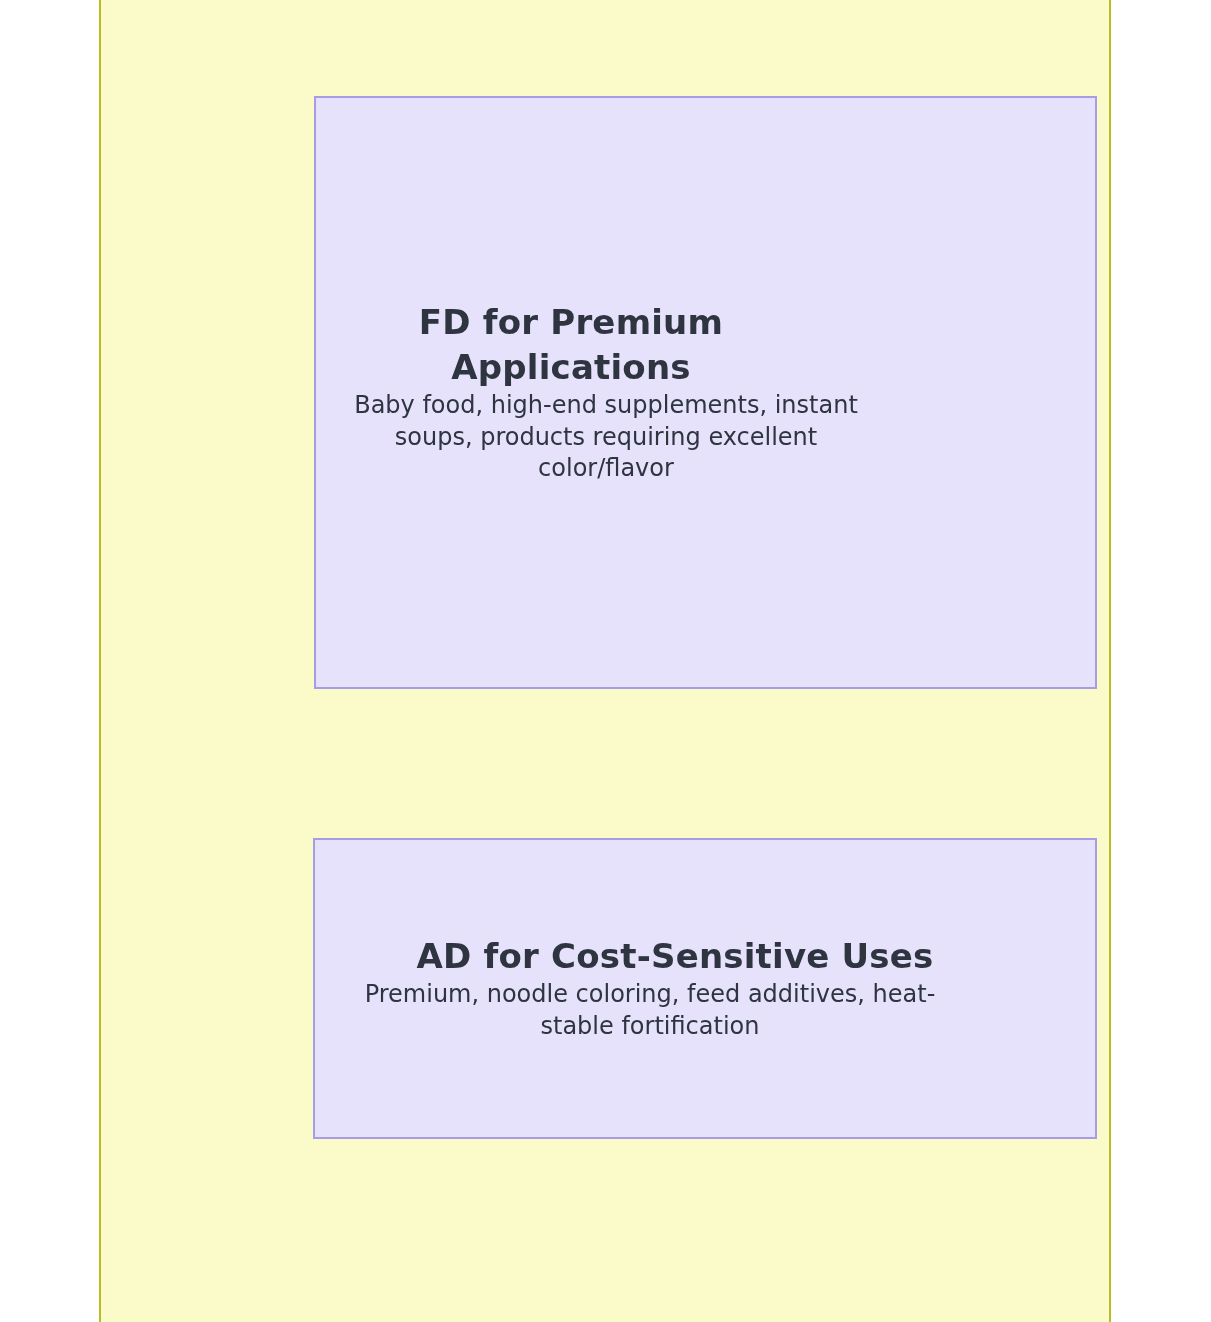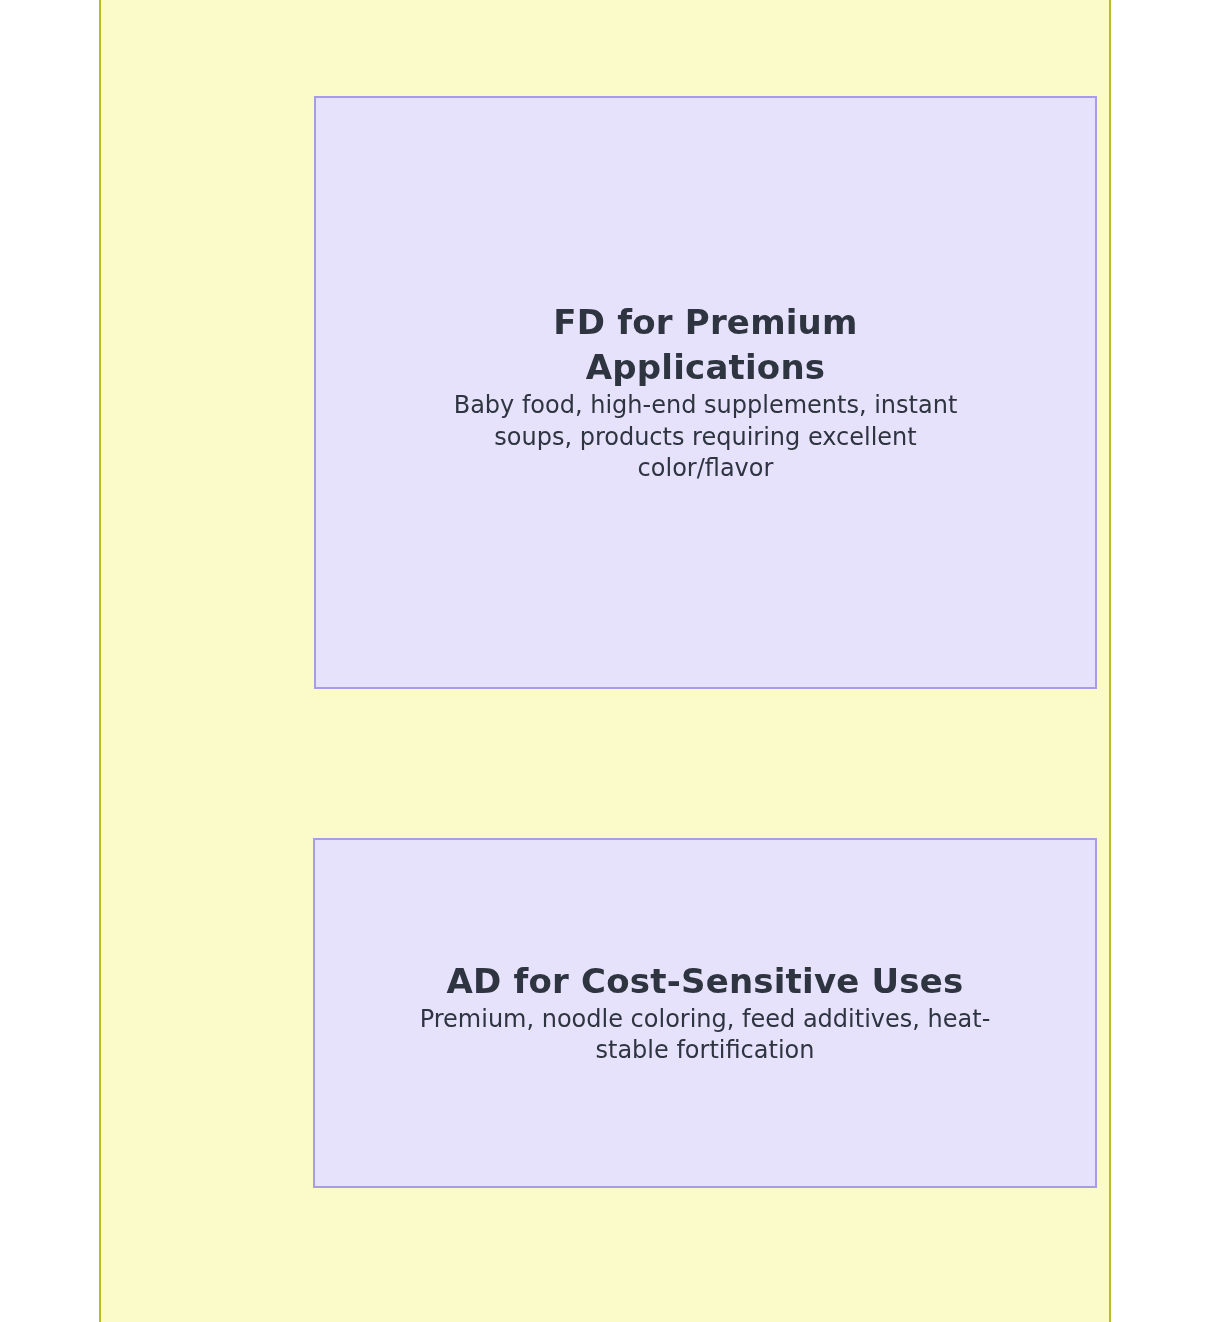--- a/index.html
+++ b/index.html
@@ -34,37 +34,36 @@
   }
 
   
   .card {
     position: absolute;
     background: #e6e2fb;
     border: 2px solid #a79ce8;
     box-sizing: border-box;
     display: flex;
     flex-direction: column;
-    align-items: center;
     justify-content: center;
     text-align: center;
   }
 
   #card-premium {
     left: 213px;
     top: 106px;
     width: 783px;
     height: 593px;
   }
 
   #card-cost {
     left: 212px;
     top: 848px;
     width: 784px;
-    height: 350px;
+    height: 301px;
   }
 
   .card-title {
     font-size: 34px;
     font-weight: bold;
     color: #2e3440;
     line-height: 1.32;
     letter-spacing: 0.2px;
     margin: 0;
     padding: 0 40px;

